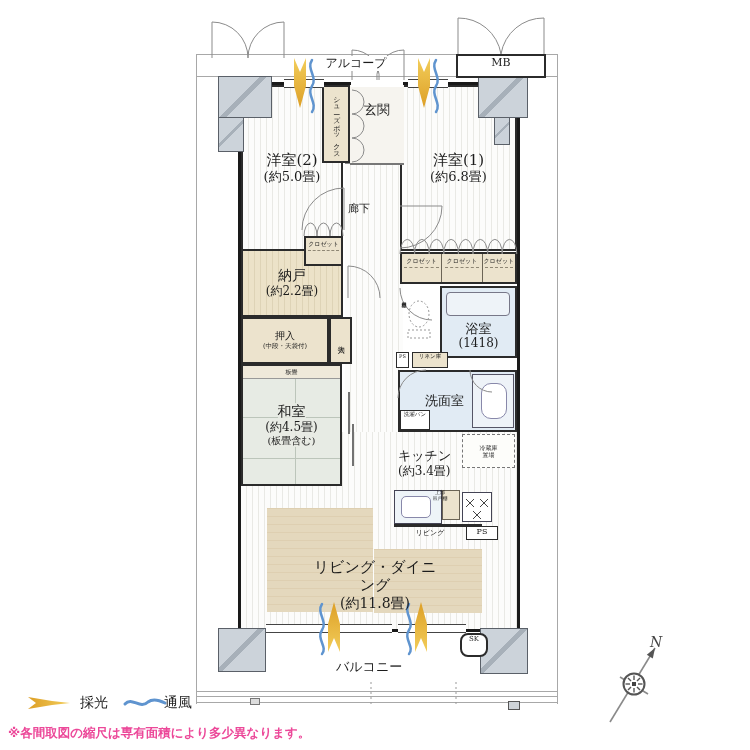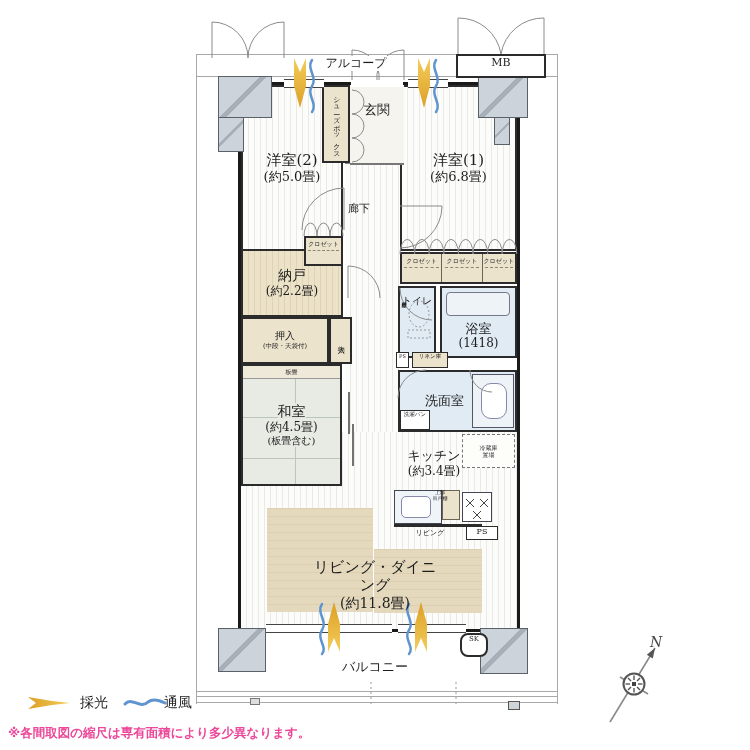--- a/index.html
+++ b/index.html
@@ -84,23 +84,20 @@
     <div style="flex:40;border-right:1px solid #6b6455;display:flex;flex-direction:column;align-items:center">
       <div class="label s6" style="padding-top:3px">クロゼット</div>
       <div class="dash-mid" style="width:88%;margin-top:3px"></div>
     </div>
     <div style="flex:33;display:flex;flex-direction:column;align-items:center;overflow:hidden">
       <div class="label s6" style="padding-top:3px;white-space:nowrap">クロゼット</div>
       <div class="dash-mid" style="width:88%;margin-top:3px"></div>
     </div>
   </div>
 
-  <div class="abs room blue z1" style="left:398px;top:286px;width:38px;height:72px;justify-content:flex-start">
-    <div class="label s10" style="padding-top:7px">トイレ</div>
-  </div>
   <div class="abs label vert z6" style="left:399px;top:298px;width:8px;height:54px;font-size:5px;letter-spacing:0">上部吊戸棚</div>
 
   <div class="abs room blue z1" style="left:440px;top:286px;width:77px;height:72px;justify-content:flex-end">
     <div class="label s13">浴室</div>
     <div class="label s12" style="padding-bottom:5px">(1418)</div>
   </div>
   <div class="abs z2" style="left:446px;top:292px;width:64px;height:24px;border:1.5px solid #778;border-radius:4px;background:#eef3f8"></div>
 
   <div class="abs boxed z2" style="left:396px;top:352px;width:13px;height:16px">
     <div class="label" style="font-size:5px">PS</div>
@@ -129,21 +126,21 @@
 
   <div class="abs room tatami z1" style="left:241px;top:364px;width:101px;height:122px">
     <div class="abs" style="left:0;top:0;width:100%;height:13px;background:#efe9da;border-bottom:1px solid #999;display:flex;align-items:center;justify-content:center">
       <div class="label s6">板畳</div>
     </div>
     <div class="label s14" style="background:rgba(231,235,228,.85)">和室</div>
     <div class="label s12" style="background:rgba(231,235,228,.85)">(約4.5畳)</div>
     <div class="label s10" style="background:rgba(231,235,228,.85)">(板畳含む)</div>
   </div>
 
-  <div class="abs label z6" style="left:398px;top:448px;width:72px;text-align:center">
+  <div class="abs label z6" style="left:398px;top:448px;width:72px;">
     <div class="label s13">キッチン</div>
     <div class="label s12">(約3.4畳)</div>
   </div>
   <div class="abs z2" style="left:462px;top:434px;width:53px;height:34px;border:1px dashed #777;background:#fdfdfa;display:flex;flex-direction:column;align-items:center;justify-content:center">
     <div class="label s6">冷蔵庫</div>
     <div class="label s6">置場</div>
   </div>
   <div class="abs z2" style="left:394px;top:490px;width:48px;height:34px;border:1.5px solid #445;background:#eef4f8">
     <div class="abs" style="left:6px;top:5px;width:30px;height:22px;border:1px solid #88a;border-radius:5px;background:#fff"></div>
   </div>
@@ -250,21 +247,21 @@
       <path d="M312,60 c-6,9 6,17 0,26 c-6,9 6,17 0,26"></path>
       <path d="M436,60 c-6,9 6,17 0,26 c-6,9 6,17 0,26"></path>
       <path d="M322,604 c-6,9 6,17 0,26 c-6,9 6,17 0,24"></path>
       <path d="M409,604 c-6,9 6,17 0,26 c-6,9 6,17 0,24"></path>
     </g>
   </svg>
 
   <div class="abs label s12 z6" style="left:320px;top:56px;width:72px;text-align:center;background:#fff">アルコープ</div>
   <div class="abs label s11 z6" style="left:348px;top:202px;width:52px;">廊下</div>
   <div class="abs label s13 z6" style="left:354px;top:102px;width:46px;text-align:center">玄関</div>
-  <div class="abs label s13 z6" style="left:336px;top:659px;width:78px;text-align:center">バルコニー</div>
+  <div class="abs label s13 z6" style="left:336px;top:659px;width:78px;text-align:left">バルコニー</div>
 
   <svg class="abs z6" style="left:26px;top:694px" width="46" height="18" viewBox="0 0 46 18">
     <defs>
         <linearGradient id="legF" x1="0" y1="0" x2="1" y2="0">
       <stop offset="0" stop-color="#dd9f26"></stop>
           <stop offset="1" stop-color="#f2cd5a"></stop>
     </linearGradient>
       </defs>
     <polygon points="2,3 26,7 44,9 26,11 2,15 10,9" fill="url(#legF)"></polygon>
   </svg>

